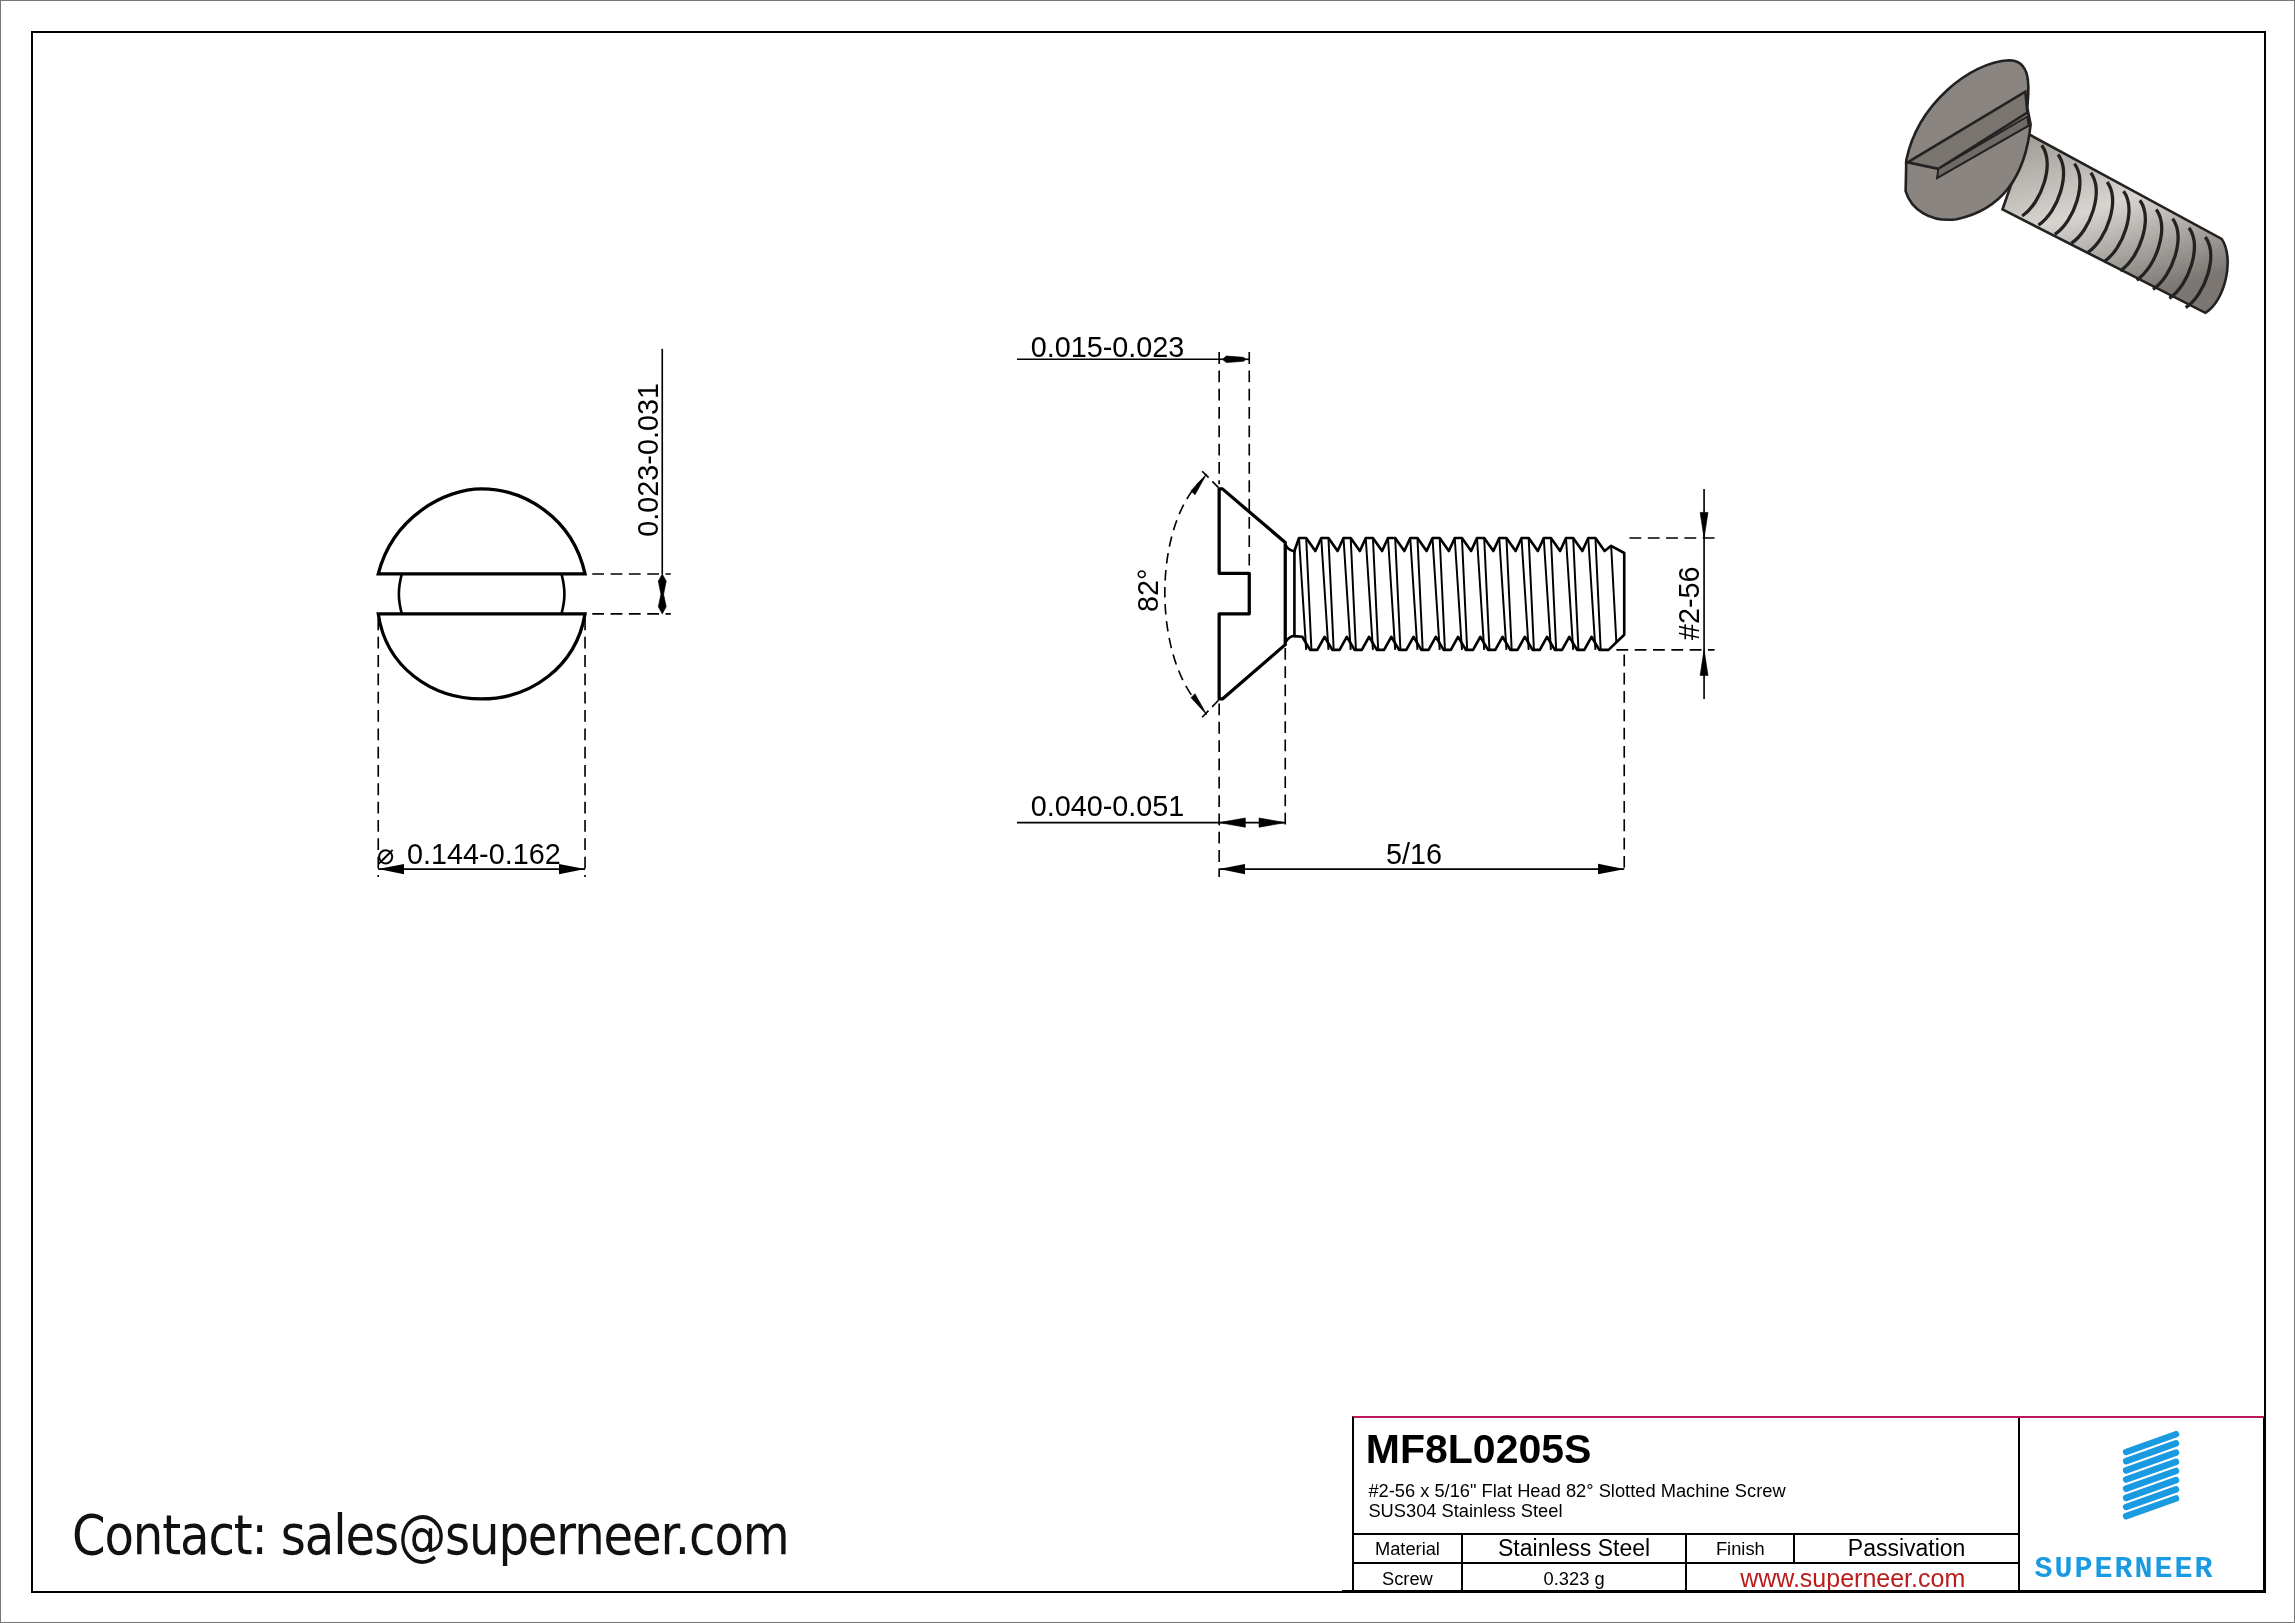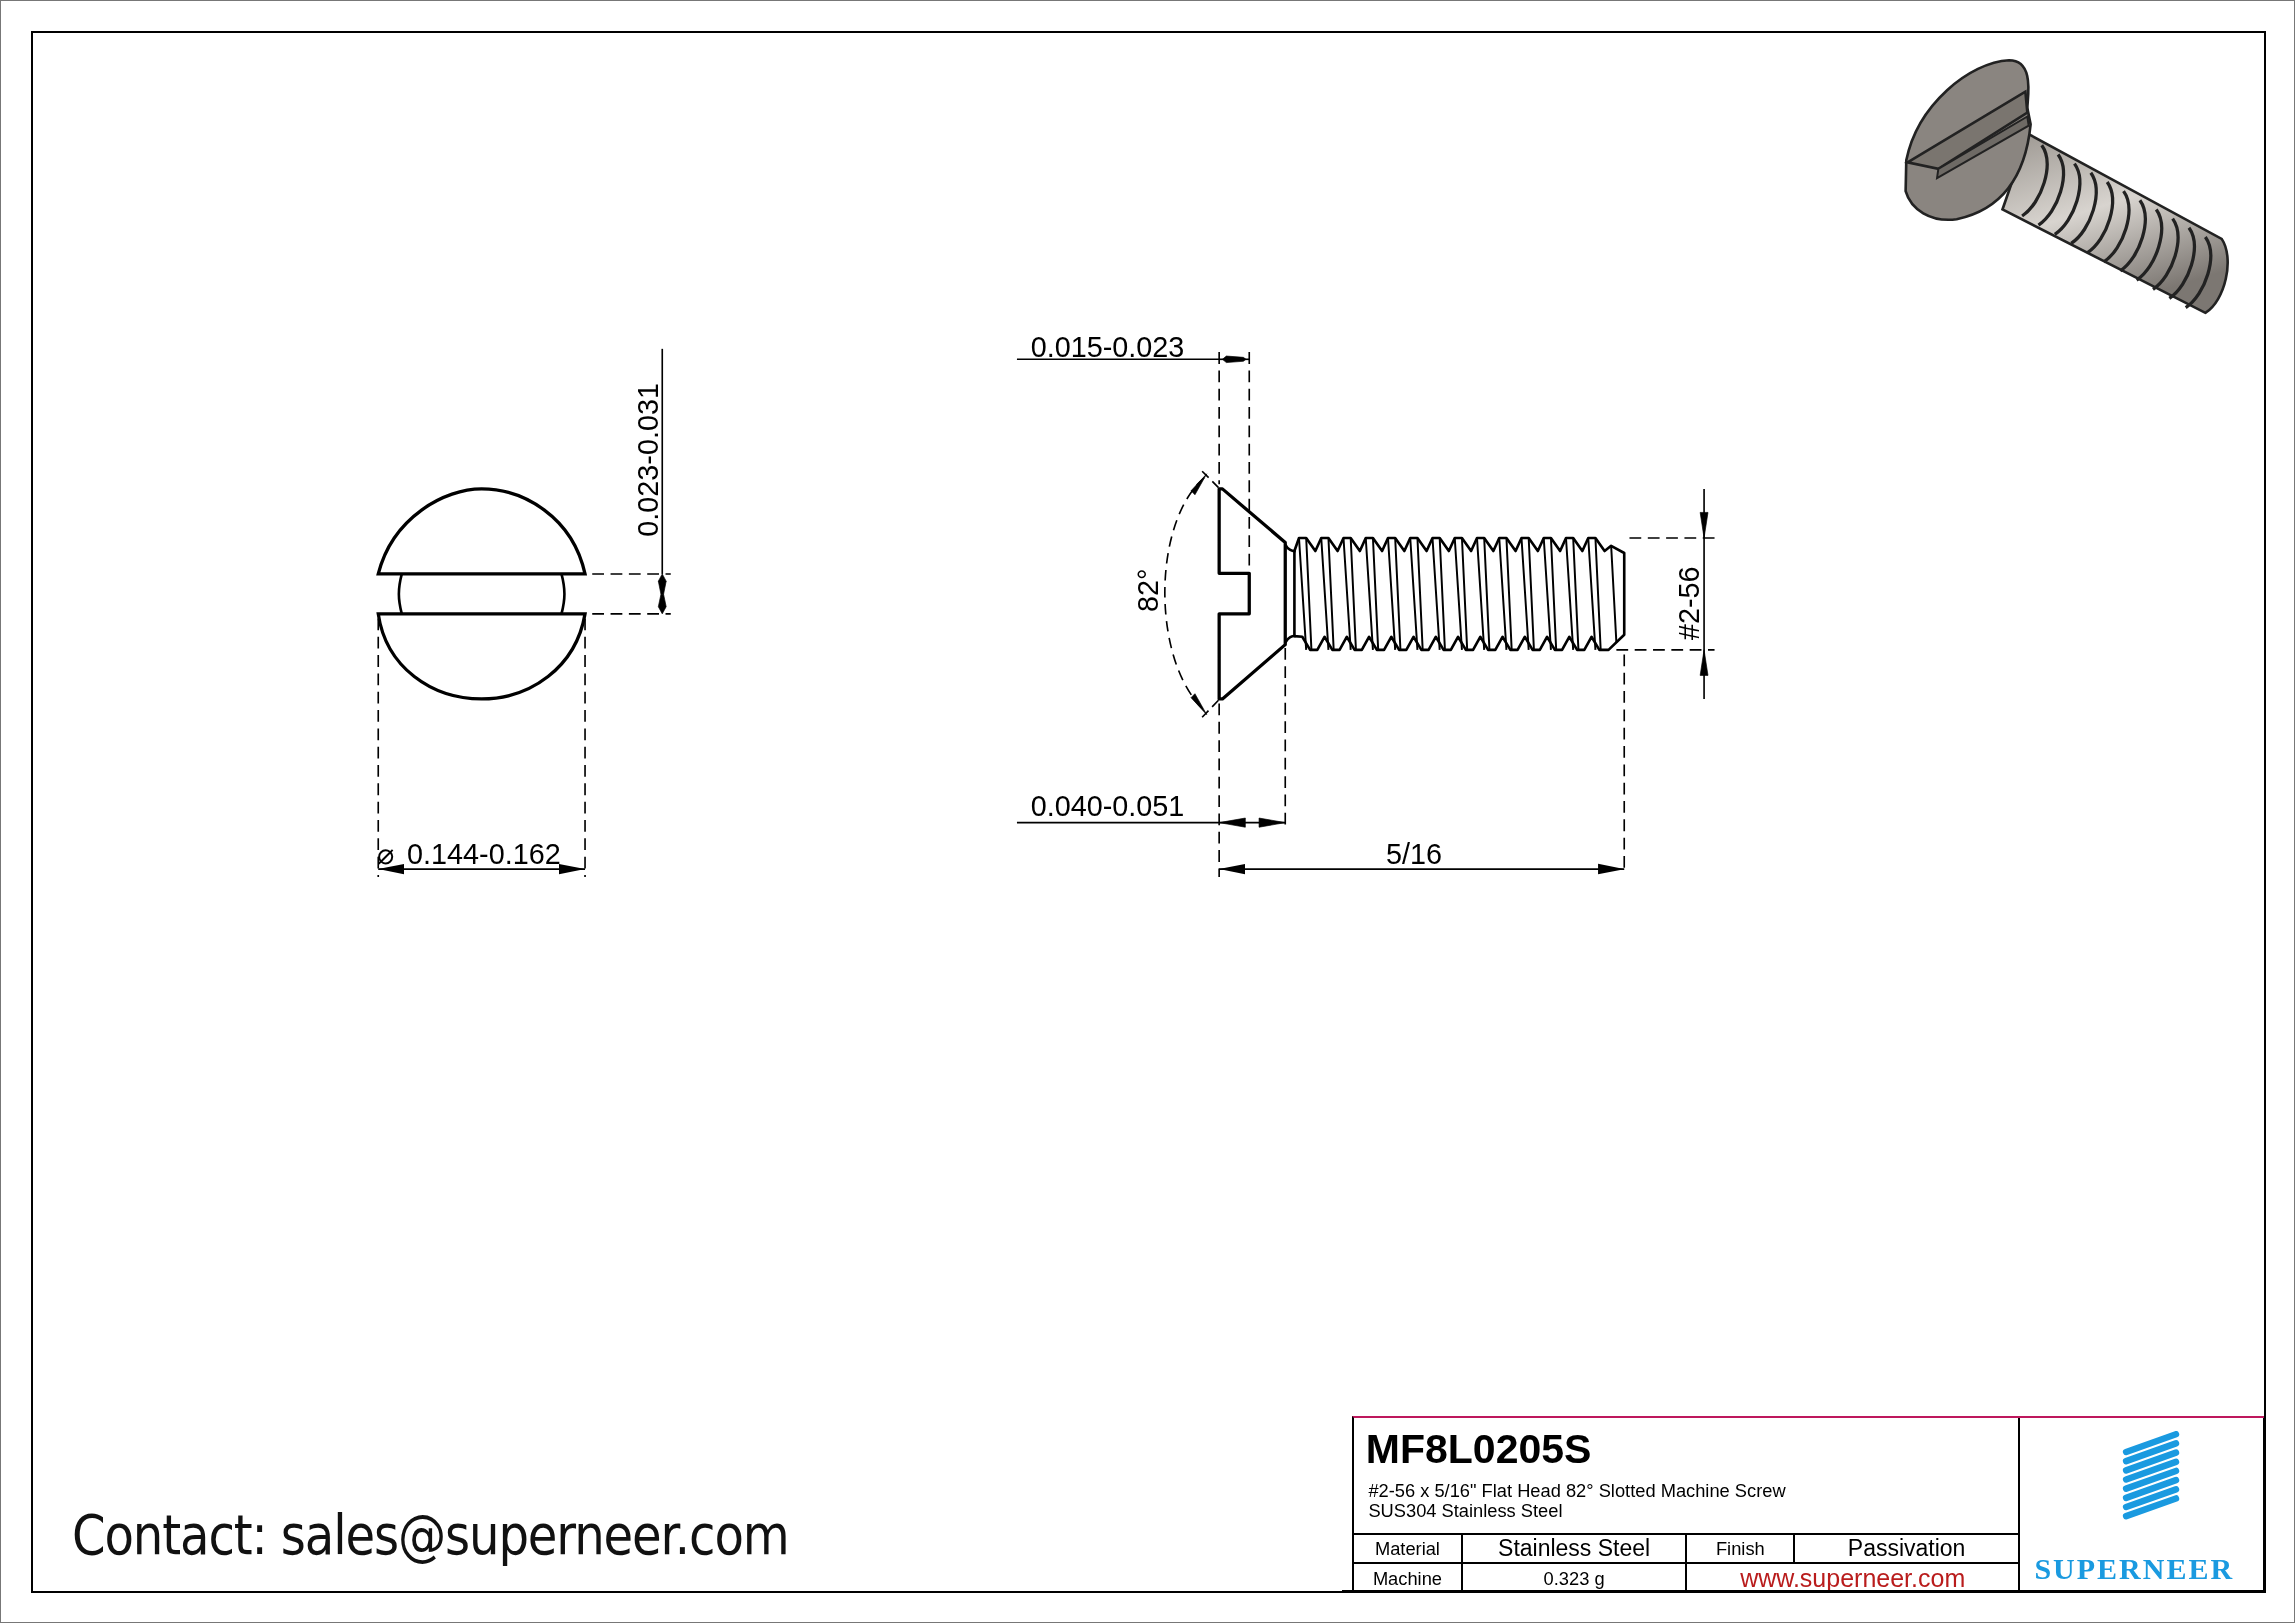--- a/index.html
+++ b/index.html
@@ -16,21 +16,21 @@
   .desc1 { top: 62px; }
   .desc2 { top: 82px; }
   .tb-table { position: absolute; left: 0; top: 115px; width: 666px; border-collapse: collapse; }
   .tb-table td { border: 2px solid #000; height: 25.5px; padding: 0; text-align: center; font-size: 23px; color: #000; box-sizing: border-box; }
   .tb-table td:first-child { border-left: none; }
   .tb-table tr:last-child td { border-bottom: none; }
   .tb-table .small { font-size: 18.3px; margin-left: 40px; }
   .tb-table .link { color: #b91c1c; font-size: 25px; }
   .tb-logo { position: absolute; left: 664px; top: 0; width: 247px; height: 174px; border-left: 2px solid #000; border-right: 2px solid #000; border-bottom: 2px solid #000; box-sizing: border-box; }
   .tb-bottom-line { position: absolute; left: 1342px; top: 1590px; width: 922px; height: 2px; background: #000; }
-  .logo-text { position: absolute; left: 14.4px; top: 134px; font-family: Liberation Serif, serif; font-weight: bold; font-size: 30px; color: #1a9ae0; letter-spacing: 2px; white-space: nowrap; }
+  .logo-text { position: absolute; left: 14.4px; top: 134px; font-family: Liberation Mono, monospace; font-weight: bold; font-size: 30px; color: #1a9ae0; letter-spacing: 2px; white-space: nowrap; }
   .logo-mark { position: absolute; left: 85px; top: 13px; }
 </style>
 </head>
 <body>
 
 <div class="sheet-border"></div>
 <div class="frame"></div>
 
 <svg class="drawing" width="2295" height="1623" viewBox="0 0 3507 2480" xmlns="http://www.w3.org/2000/svg">
   <defs>
@@ -157,21 +157,21 @@
         <col style="width:225px">
       </colgroup>
     <tbody>
         <tr>
       <td class="small">Material</td>
       <td>Stainless Steel</td>
       <td class="small">Finish</td>
       <td>Passivation</td>
     </tr>
     <tr>
-      <td class="small">Machine</td>
+      <td class="small">Screw</td>
       <td class="small">0.323 g</td>
       <td colspan="2" class="link">www.superneer.com</td>
     </tr>
   </tbody>
     </table>
   <div class="tb-logo">
     <svg class="logo-mark" width="79" height="95" viewBox="0 0 120 145">
       <g stroke="#1a9ae0" stroke-width="10" stroke-linecap="round">
         <line x1="32" y1="32" x2="108" y2="5"></line>
         <line x1="32" y1="46" x2="108" y2="19"></line>

